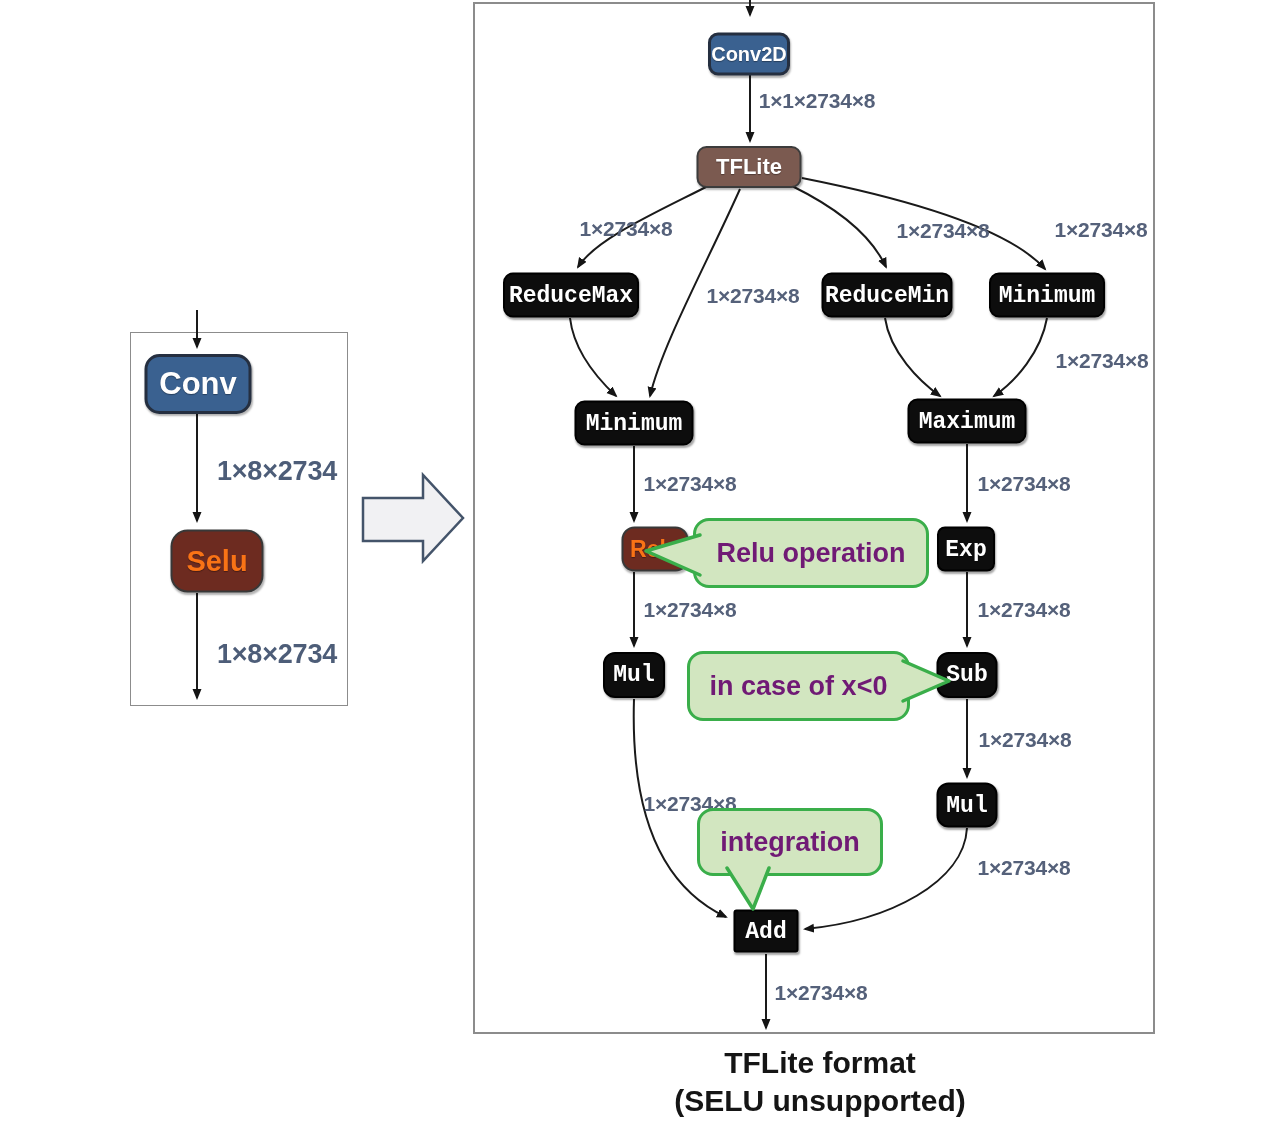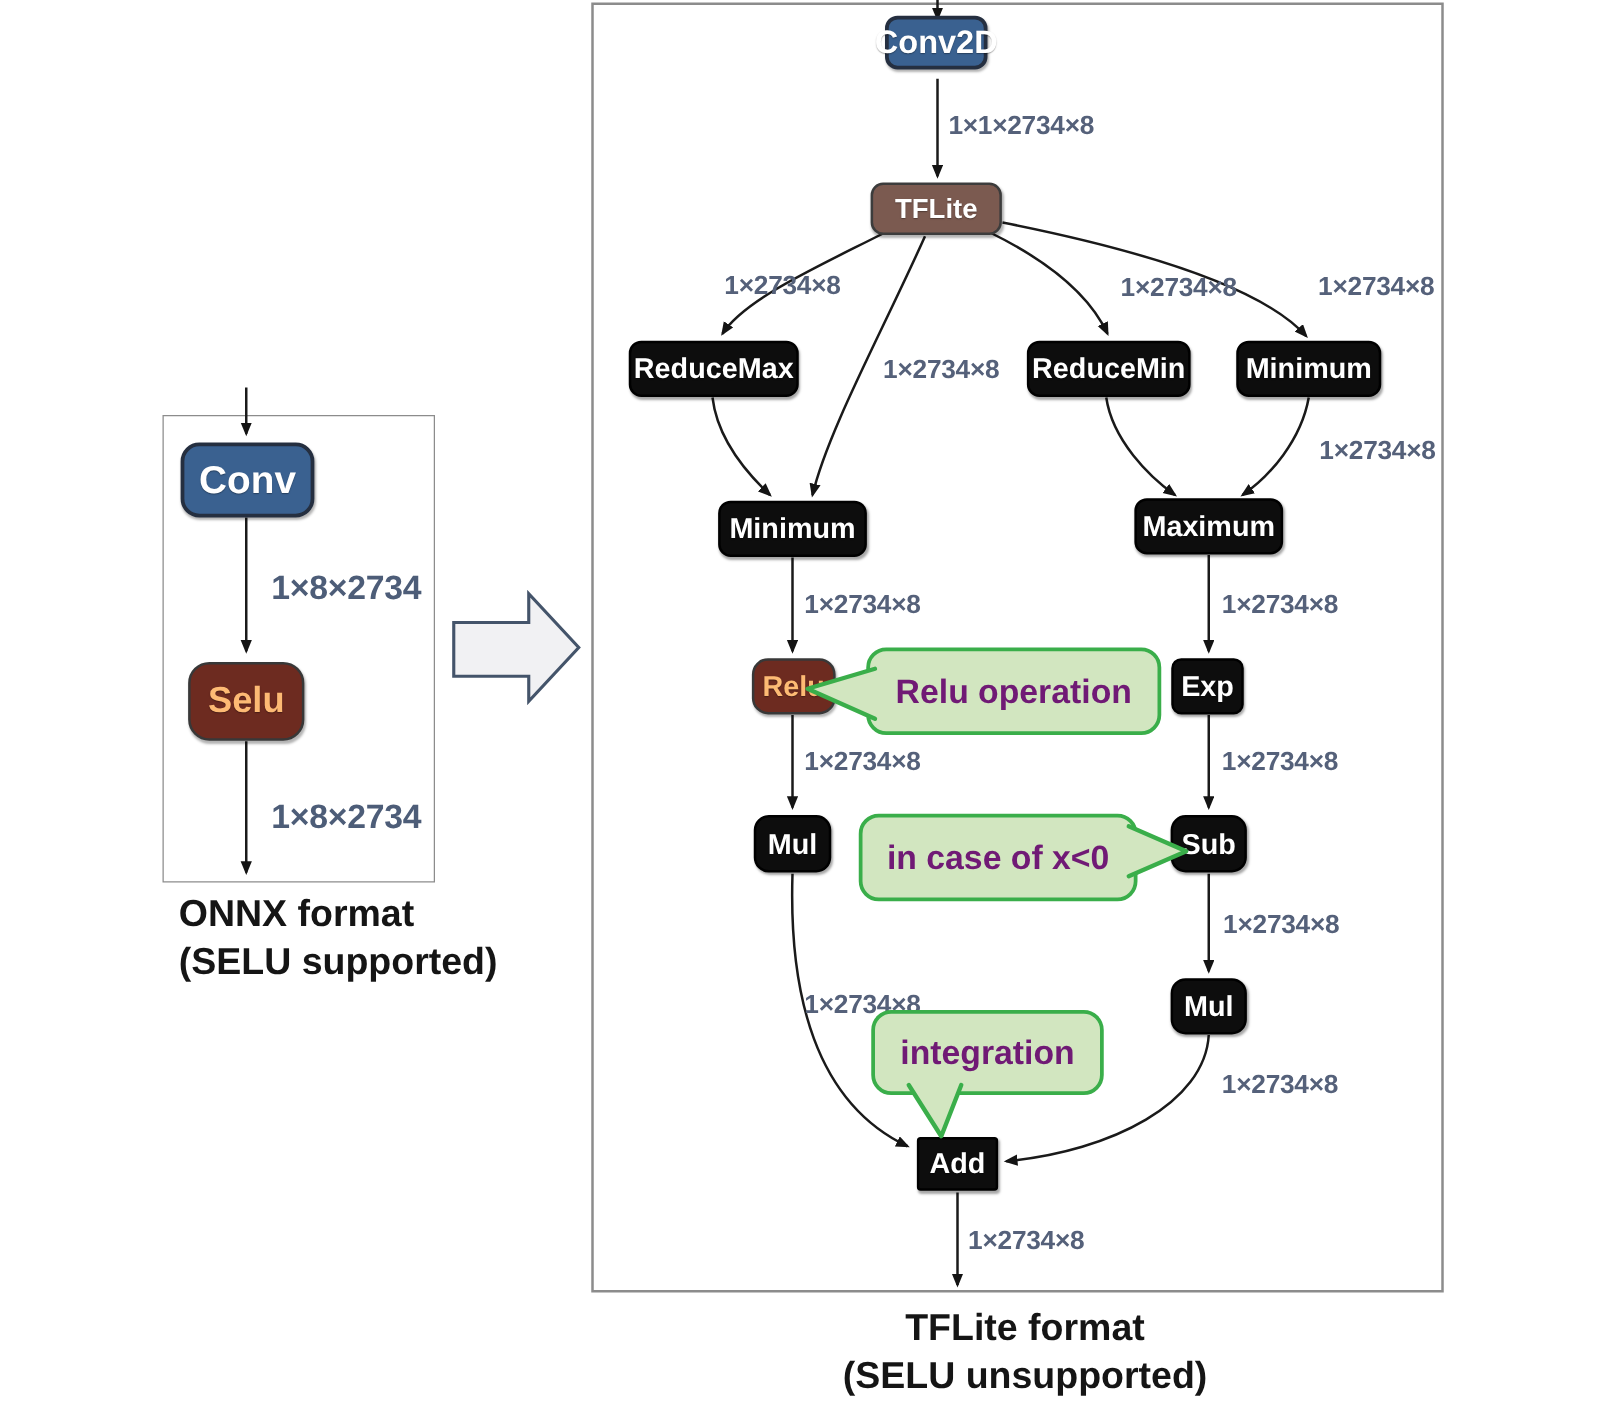--- a/index.html
+++ b/index.html
@@ -9,24 +9,24 @@
   }
   .panel{position:absolute;border:2px solid #8c8c8c;background:#fff;z-index:0;box-sizing:border-box;}
   svg.layer{position:absolute;left:0;top:0;z-index:1;pointer-events:none;}
   svg.toplayer{z-index:4;}
   .node{
     position:absolute;transform:translate(-50%,-50%);
     display:flex;align-items:center;justify-content:center;
     color:#ffffff;font-weight:600;border-radius:10px;box-sizing:border-box;
     z-index:2;white-space:nowrap;text-shadow:0 1px 1px rgba(0,0,0,.35);
   }
-  .black{background:#0d0d0d;border:2px solid #000;box-shadow:1px 2px 2px rgba(0,0,0,.35);}
+  .black{background:#0d0d0d;border:2px solid #000;box-shadow:1px 2px 2px rgba(0,0,0,.35);font-family:Liberation Mono, monospace;}
   .blue{background:#3a6190;border:3px solid #252f40;box-shadow:1px 2px 2px rgba(0,0,0,.3);}
   .brown{background:#7b5a50;border:2.5px solid #3c3c3c;box-shadow:1px 2px 2px rgba(0,0,0,.3);}
-  .red{background:#6d2b20;border:2.5px solid #383838;color:#fdba74;box-shadow:1px 2px 2px rgba(0,0,0,.3);}
+  .red{background:#6d2b20;border:2.5px solid #383838;color:#f97316;box-shadow:1px 2px 2px rgba(0,0,0,.3);margin-left:20px;}
   .dim{
     position:absolute;transform:translate(-50%,-50%);
     font-size:21px;font-weight:600;color:#55617a;letter-spacing:-0.2px;
     white-space:nowrap;z-index:2;
   }
   .dim.big{font-size:27px;color:#4d5d78;}
   .bubble{
     position:absolute;background:#d2e6c0;border:3.5px solid #3aae4a;border-radius:16px;
     display:flex;align-items:center;justify-content:center;
     font-weight:bold;color:#701a75;z-index:3;box-sizing:border-box;white-space:nowrap;
@@ -74,21 +74,21 @@
     </g>
 
     <polygon points="363,498 423,498 423,475 463,518 423,561 423,541 363,541" fill="#f1f1f3" stroke="#44546a" stroke-width="2.5"></polygon>
   </svg>
 
   <div class="node blue" style="left:198px;top:384px;width:107px;height:60px;border-radius:15px;font-size:31px">Conv</div>
   <div class="node red" style="left:197px;top:561px;width:93px;height:63px;border-radius:17px;font-size:29px">Selu</div>
   <div class="dim big" style="left:277px;top:471px">1×8×2734</div>
   <div class="dim big" style="left:277px;top:654px">1×8×2734</div>
 
-  <div class="node blue" style="left:749px;top:34px;width:82px;height:43px;font-size:26px">Conv2D</div>
+  <div class="node blue" style="left:749px;top:54px;width:82px;height:43px;font-size:20px">Conv2D</div>
   <div class="node brown" style="left:749px;top:167px;width:105px;height:42px;font-size:22px">TFLite</div>
   <div class="node black" style="left:571px;top:295px;width:136px;height:45px;font-size:23px">ReduceMax</div>
   <div class="node black" style="left:887px;top:295px;width:131px;height:45px;font-size:23px">ReduceMin</div>
   <div class="node black" style="left:1047px;top:295px;width:116px;height:45px;font-size:23px">Minimum</div>
   <div class="node black" style="left:634px;top:423px;width:119px;height:45px;font-size:23px">Minimum</div>
   <div class="node black" style="left:967px;top:421px;width:119px;height:45px;font-size:23px">Maximum</div>
   <div class="node red" style="left:635px;top:549px;width:67px;height:45px;border-radius:13px;font-size:23px">Relu</div>
   <div class="node black" style="left:966px;top:549px;width:58px;height:45px;border-radius:8px;font-size:23px">Exp</div>
   <div class="node black" style="left:634px;top:675px;width:62px;height:46px;border-radius:12px;font-size:23px">Mul</div>
   <div class="node black" style="left:967px;top:675px;width:61px;height:46px;border-radius:12px;font-size:23px">Sub</div>
@@ -121,22 +121,18 @@
   </div>
 
   <svg class="layer toplayer" width="1284" height="1124">
     <g fill="#d2e6c0" stroke="#3aae4a" stroke-width="3.5" stroke-linejoin="round" stroke-linecap="round">
       <path d="M700,535 L646,551 L700,575"></path>
       <path d="M903,661 L949,681 L903,701"></path>
       <path d="M727,868 L753,909 L769,868"></path>
     </g>
   </svg>
 
-  <div class="caption" style="left:143px;top:713px">
-    <div>ONNX format</div>
-    <div>(SELU supported)</div>
-  </div>
   <div class="caption centered" style="left:820px;top:1044px">
     <div>TFLite format</div>
     <div>(SELU unsupported)</div>
   </div>
 
 </div>
 
 </body></html>

